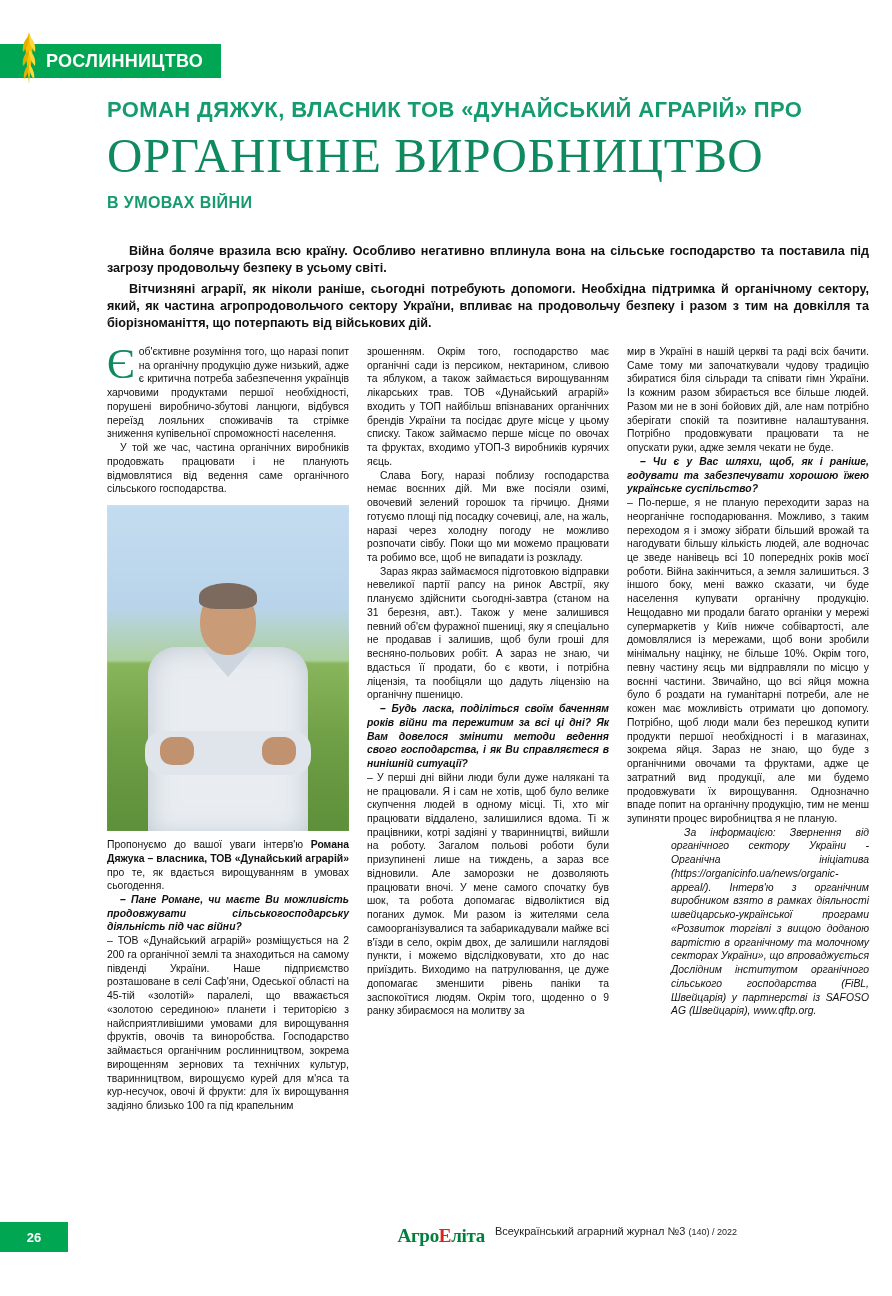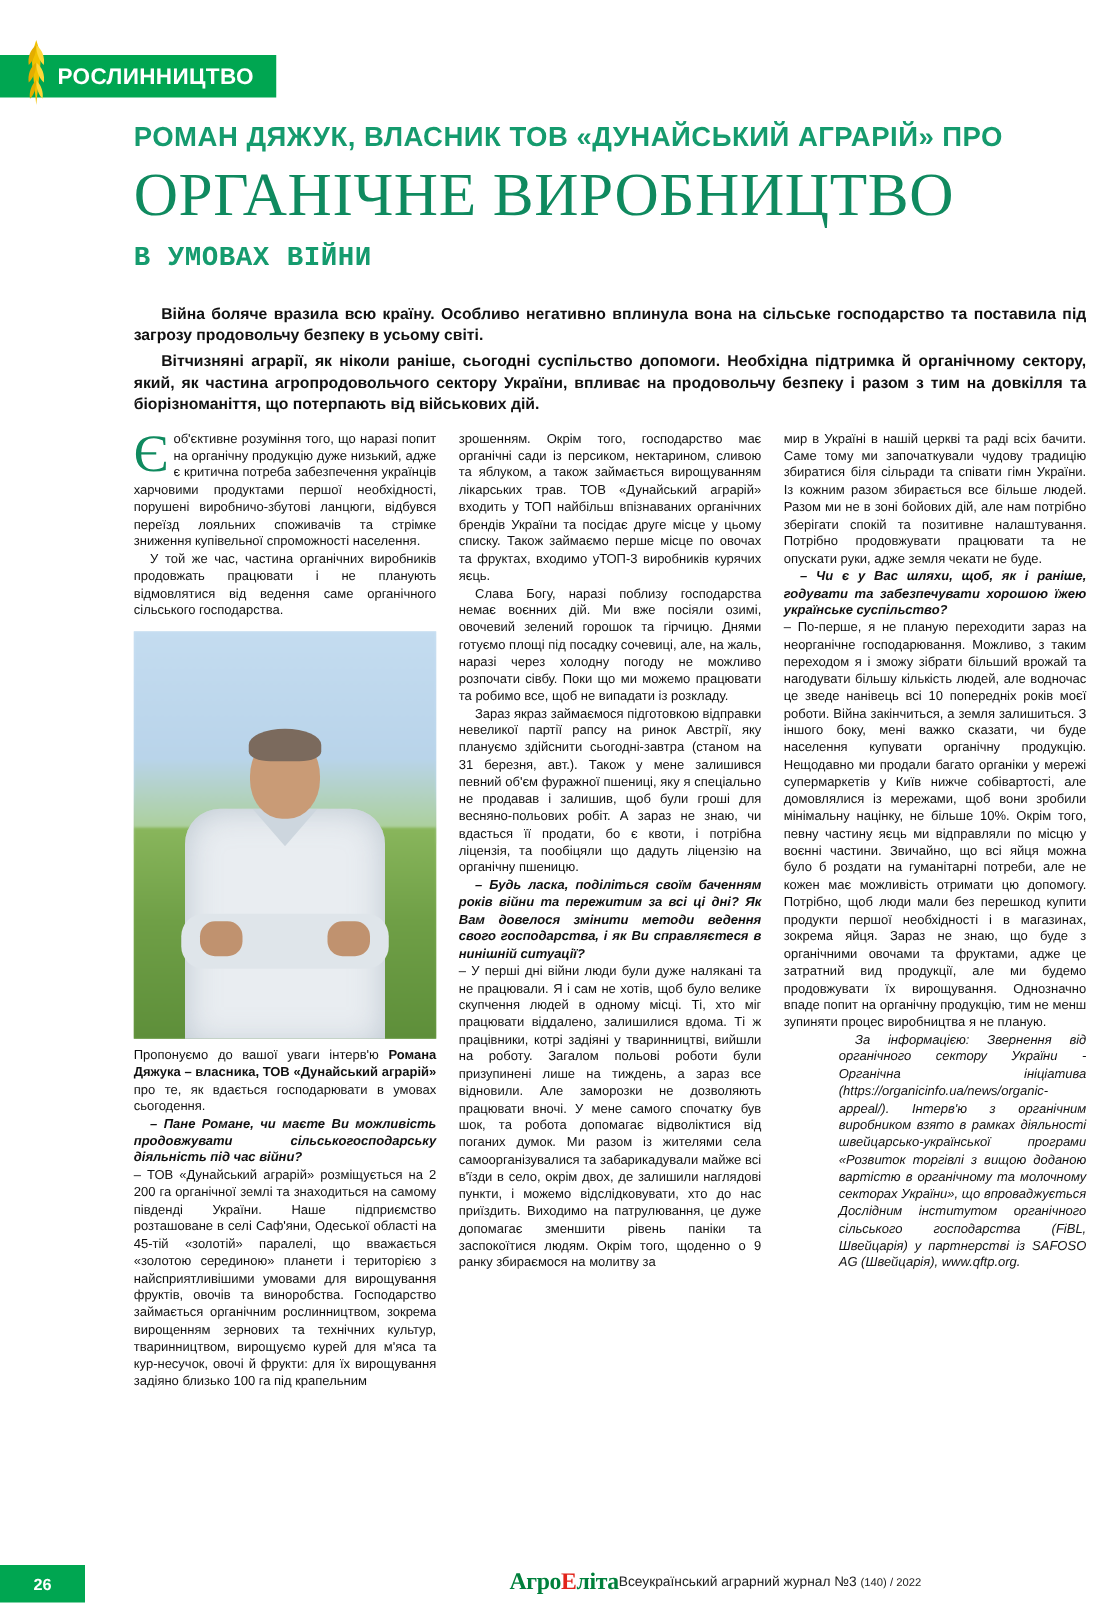--- a/index.html
+++ b/index.html
@@ -71,26 +71,25 @@
     font-family: "Liberation Serif", serif;
     font-size: 49px;
     line-height: 1.08;
     letter-spacing: 0.5px;
     margin-top: 6px;
     text-transform: uppercase;
     white-space: nowrap;
   }
   .subhead {
     color: #159b6e;
-    font-size: 22px;
+    font-size: 16px;
     font-weight: bold;
     letter-spacing: 0.4px;
     margin-top: 12px;
     text-transform: uppercase;
-    font-family: Liberation Mono, monospace;
   }
 
   
   .lead {
     position: absolute;
     left: 107px;
     top: 243px;
     width: 762px;
     font-size: 12.6px;
     font-weight: bold;
@@ -242,21 +241,21 @@
     font-size: 10.4px;
     line-height: 1.32;
     text-align: justify;
   }
   .caption b { font-weight: bold; }
 
   
   .footer-bar {
     position: absolute;
     left: 0;
-    bottom: 14px;
+    bottom: 44px;
     width: 759px;
     height: 30px;
   }
   .page-num-box {
     position: absolute;
     left: 0;
     top: 0;
     width: 68px;
     height: 30px;
     background: #00a651;
@@ -265,21 +264,22 @@
     font-weight: bold;
     display: flex;
     align-items: center;
     justify-content: center;
   }
   .footer-right {
     position: absolute;
     right: 22px;
     top: 3px;
     display: flex;
-    align-items: center;
+    align-items: flex-start;
+    gap: 10px;
   }
   .brand {
     font-family: "Liberation Serif", serif;
     font-size: 19px;
     font-weight: bold;
     letter-spacing: -0.3px;
   }
   .brand .agro { color: #00803c; }
   .brand .e { color: #e2231a; }
   .brand .lita { color: #00803c; }
@@ -310,21 +310,21 @@
   </div>
 
   <div class="title-wrap">
     <div class="kicker">РОМАН ДЯЖУК, ВЛАСНИК ТОВ «ДУНАЙСЬКИЙ АГРАРІЙ» ПРО</div>
     <div class="headline">ОРГАНІЧНЕ ВИРОБНИЦТВО</div>
     <div class="subhead">В УМОВАХ ВІЙНИ</div>
   </div>
 
   <div class="lead">
     <p>Війна боляче вразила всю країну. Особливо негативно вплинула вона на сільське господарство та поставила під загрозу продовольчу безпеку в усьому світі.</p>
-    <p>Вітчизняні аграрії, як ніколи раніше, сьогодні суспільство допомоги. Необхідна підтримка й органічному сектору, який, як частина агропродовольчого сектору України, впливає на продовольчу безпеку і разом з тим на довкілля та біорізноманіття, що потерпають від військових дій.</p>
+    <p>Вітчизняні аграрії, як ніколи раніше, сьогодні потребують допомоги. Необхідна підтримка й органічному сектору, який, як частина агропродовольчого сектору України, впливає на продовольчу безпеку і разом з тим на довкілля та біорізноманіття, що потерпають від військових дій.</p>
   </div>
 
   <div class="columns">
 
     <div class="col">
       <p class="noindent"><span class="dropcap">Є</span><span>об'єктивне розуміння того, що наразі попит на органічну продукцію дуже низький, адже є критична потреба забезпечення українців харчовими продуктами першої необхідності, порушені виробничо-збутові ланцюги, відбувся переїзд лояльних споживачів та стрімке зниження купівельної спроможності населення.</span></p>
       <p>У той же час, частина органічних виробників продовжать працювати і не планують відмовлятися від ведення саме органічного сільського господарства.</p>
 
       <div class="photo">
         <div class="sky-blur"></div>
@@ -333,21 +333,21 @@
           <div class="torso"></div>
           <div class="arms"></div>
           <div class="hand left"></div>
           <div class="hand right"></div>
           <div class="collar"></div>
           <div class="head"></div>
           <div class="hair"></div>
         </div>
       </div>
 
-      <p class="caption noindent"><span>Пропонуємо до вашої уваги інтерв'ю </span><b>Романа Дяжука – власника, ТОВ «Дунайський аграрій»</b><span> про те, як вдається господарювати в умовах сьогодення.</span></p>
+      <p class="caption noindent"><span>Пропонуємо до вашої уваги інтерв'ю </span><b>Романа Дяжука – власника, ТОВ «Дунайський аграрій»</b><span> про те, як вдається вирощуванням в умовах сьогодення.</span></p>
       <p class="q">– Пане Романе, чи маєте Ви можливість продовжувати сільськогосподарську діяльність під час війни?</p>
       <p class="noindent">– ТОВ «Дунайський аграрій» розміщується на 2 200 га органічної землі та знаходиться на самому південді України. Наше підприємство розташоване в селі Саф'яни, Одеської області на 45-тій «золотій» паралелі, що вважається «золотою серединою» планети і територією з найсприятливішими умовами для вирощування фруктів, овочів та виноробства. Господарство займається органічним рослинництвом, зокрема вирощенням зернових та технічних культур, тваринництвом, вирощуємо курей для м'яса та кур-несучок, овочі й фрукти: для їх вирощування задіяно близько 100 га під крапельним</p>
     </div>
 
     <div class="col">
       <p class="noindent">зрошенням. Окрім того, господарство має органічні сади із персиком, нектарином, сливою та яблуком, а також займається вирощуванням лікарських трав. ТОВ «Дунайський аграрій» входить у ТОП найбільш впізнаваних органічних брендів України та посідає друге місце у цьому списку. Також займаємо перше місце по овочах та фруктах, входимо уТОП-3 виробників курячих яєць.</p>
       <p>Слава Богу, наразі поблизу господарства немає воєнних дій. Ми вже посіяли озимі, овочевий зелений горошок та гірчицю. Днями готуємо площі під посадку сочевиці, але, на жаль, наразі через холодну погоду не можливо розпочати сівбу. Поки що ми можемо працювати та робимо все, щоб не випадати із розкладу.</p>
       <p>Зараз якраз займаємося підготовкою відправки невеликої партії рапсу на ринок Австрії, яку плануємо здійснити сьогодні-завтра (станом на 31 березня, авт.). Також у мене залишився певний об'єм фуражної пшениці, яку я спеціально не продавав і залишив, щоб були гроші для весняно-польових робіт. А зараз не знаю, чи вдасться її продати, бо є квоти, і потрібна ліцензія, та пообіцяли що дадуть ліцензію на органічну пшеницю.</p>
       <p class="q">– Будь ласка, поділіться своїм баченням років війни та пережитим за всі ці дні? Як Вам довелося змінити методи ведення свого господарства, і як Ви справляєтеся в нинішній ситуації?</p>
       <p class="noindent">– У перші дні війни люди були дуже налякані та не працювали. Я і сам не хотів, щоб було велике скупчення людей в одному місці. Ті, хто міг працювати віддалено, залишилися вдома. Ті ж працівники, котрі задіяні у тваринництві, вийшли на роботу. Загалом польові роботи були призупинені лише на тиждень, а зараз все відновили. Але заморозки не дозволяють працювати вночі. У мене самого спочатку був шок, та робота допомагає відволіктися від поганих думок. Ми разом із жителями села самоорганізувалися та забарикадували майже всі в'їзди в село, окрім двох, де залишили наглядові пункти, і можемо відслідковувати, хто до нас приїздить. Виходимо на патрулювання, це дуже допомагає зменшити рівень паніки та заспокоїтися людям. Окрім того, щоденно о 9 ранку збираємося на молитву за</p>

